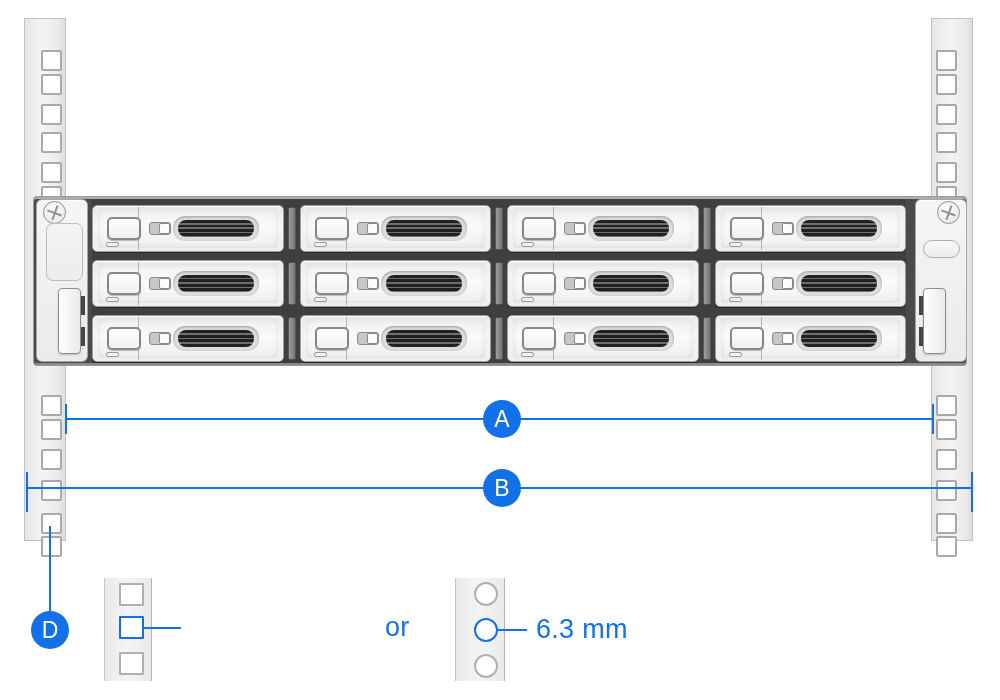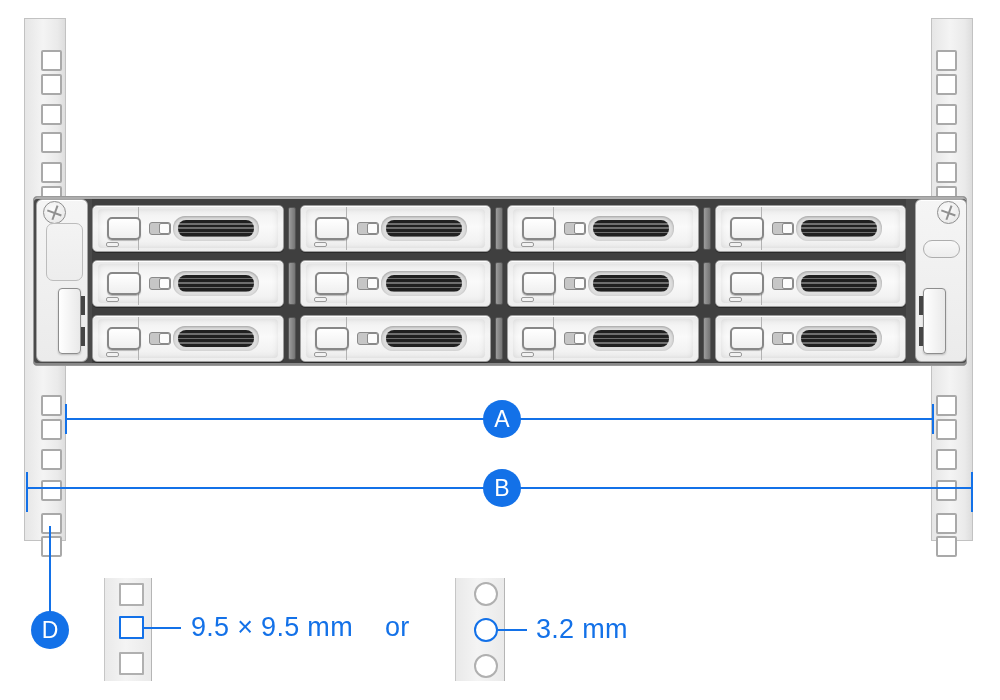--- a/index.html
+++ b/index.html
@@ -358,24 +358,23 @@
 
   <div id="line-d"></div>
   <div class="dim-badge" id="badge-d">D</div>
 
   <div class="mini-rail" id="mini-square">
     <div class="sq-hole h1"></div>
     <div class="sq-hole h2 highlight"></div>
     <div class="sq-hole h3"></div>
   </div>
   <div class="leader" id="leader-square"></div>
-  <div class="detail-label" id="label-square">9.5 × 9.5 mm</div>
 
   <div class="detail-label" id="label-or">or</div>
 
   <div class="mini-rail" id="mini-round">
     <div class="rd-hole h1"></div>
     <div class="rd-hole h2 highlight"></div>
     <div class="rd-hole h3"></div>
   </div>
   <div class="leader" id="leader-round"></div>
-  <div class="detail-label" id="label-round">3.2 mm</div>
+  <div class="detail-label" id="label-round">6.3 mm</div>
 </div>
 
 </body></html>

